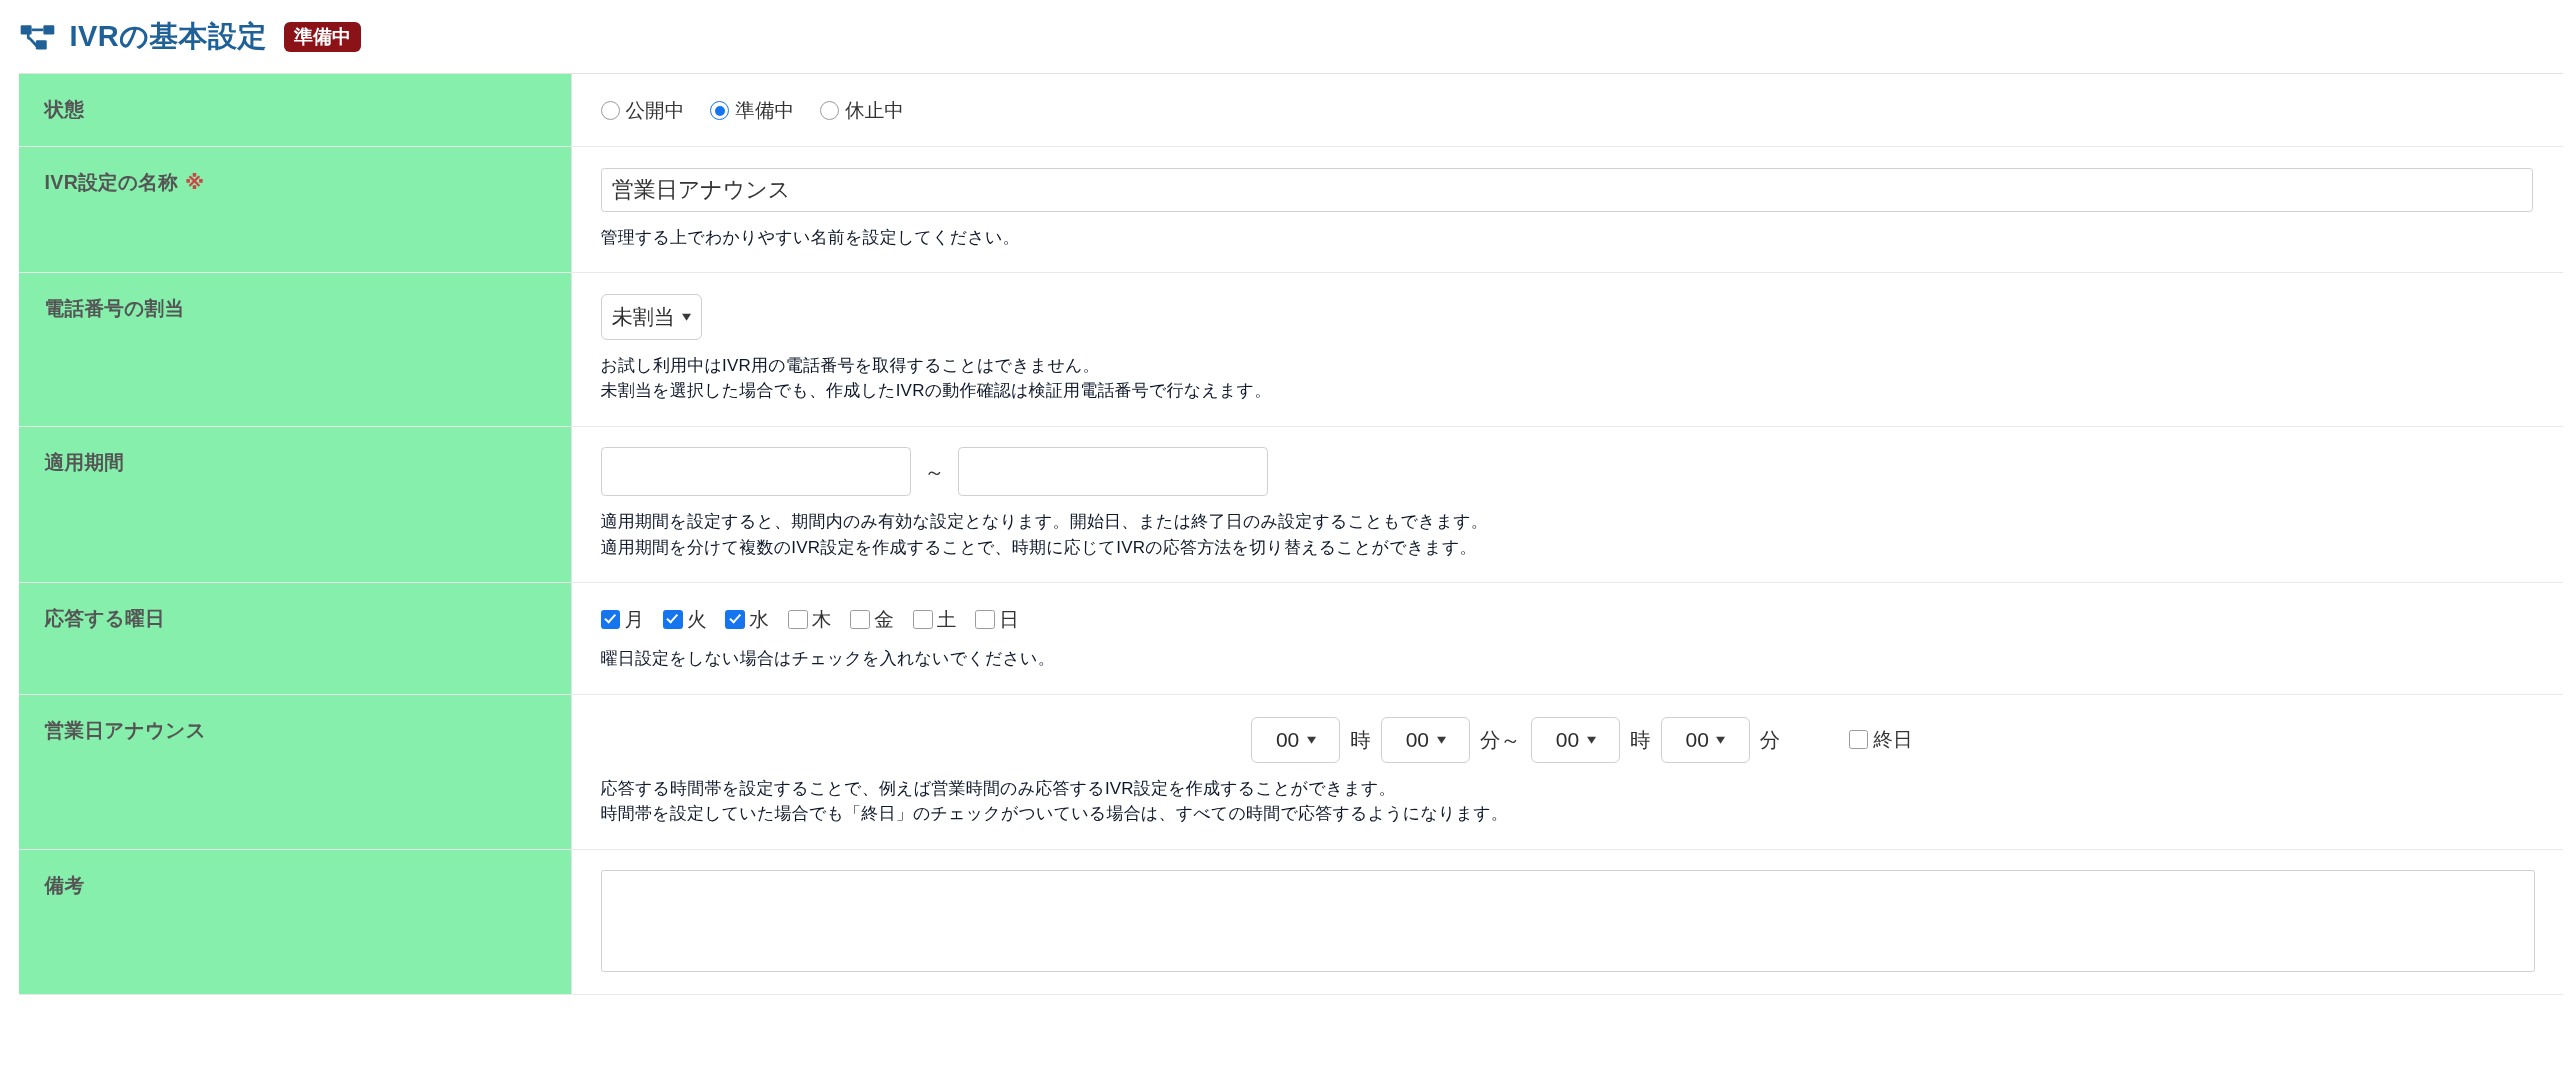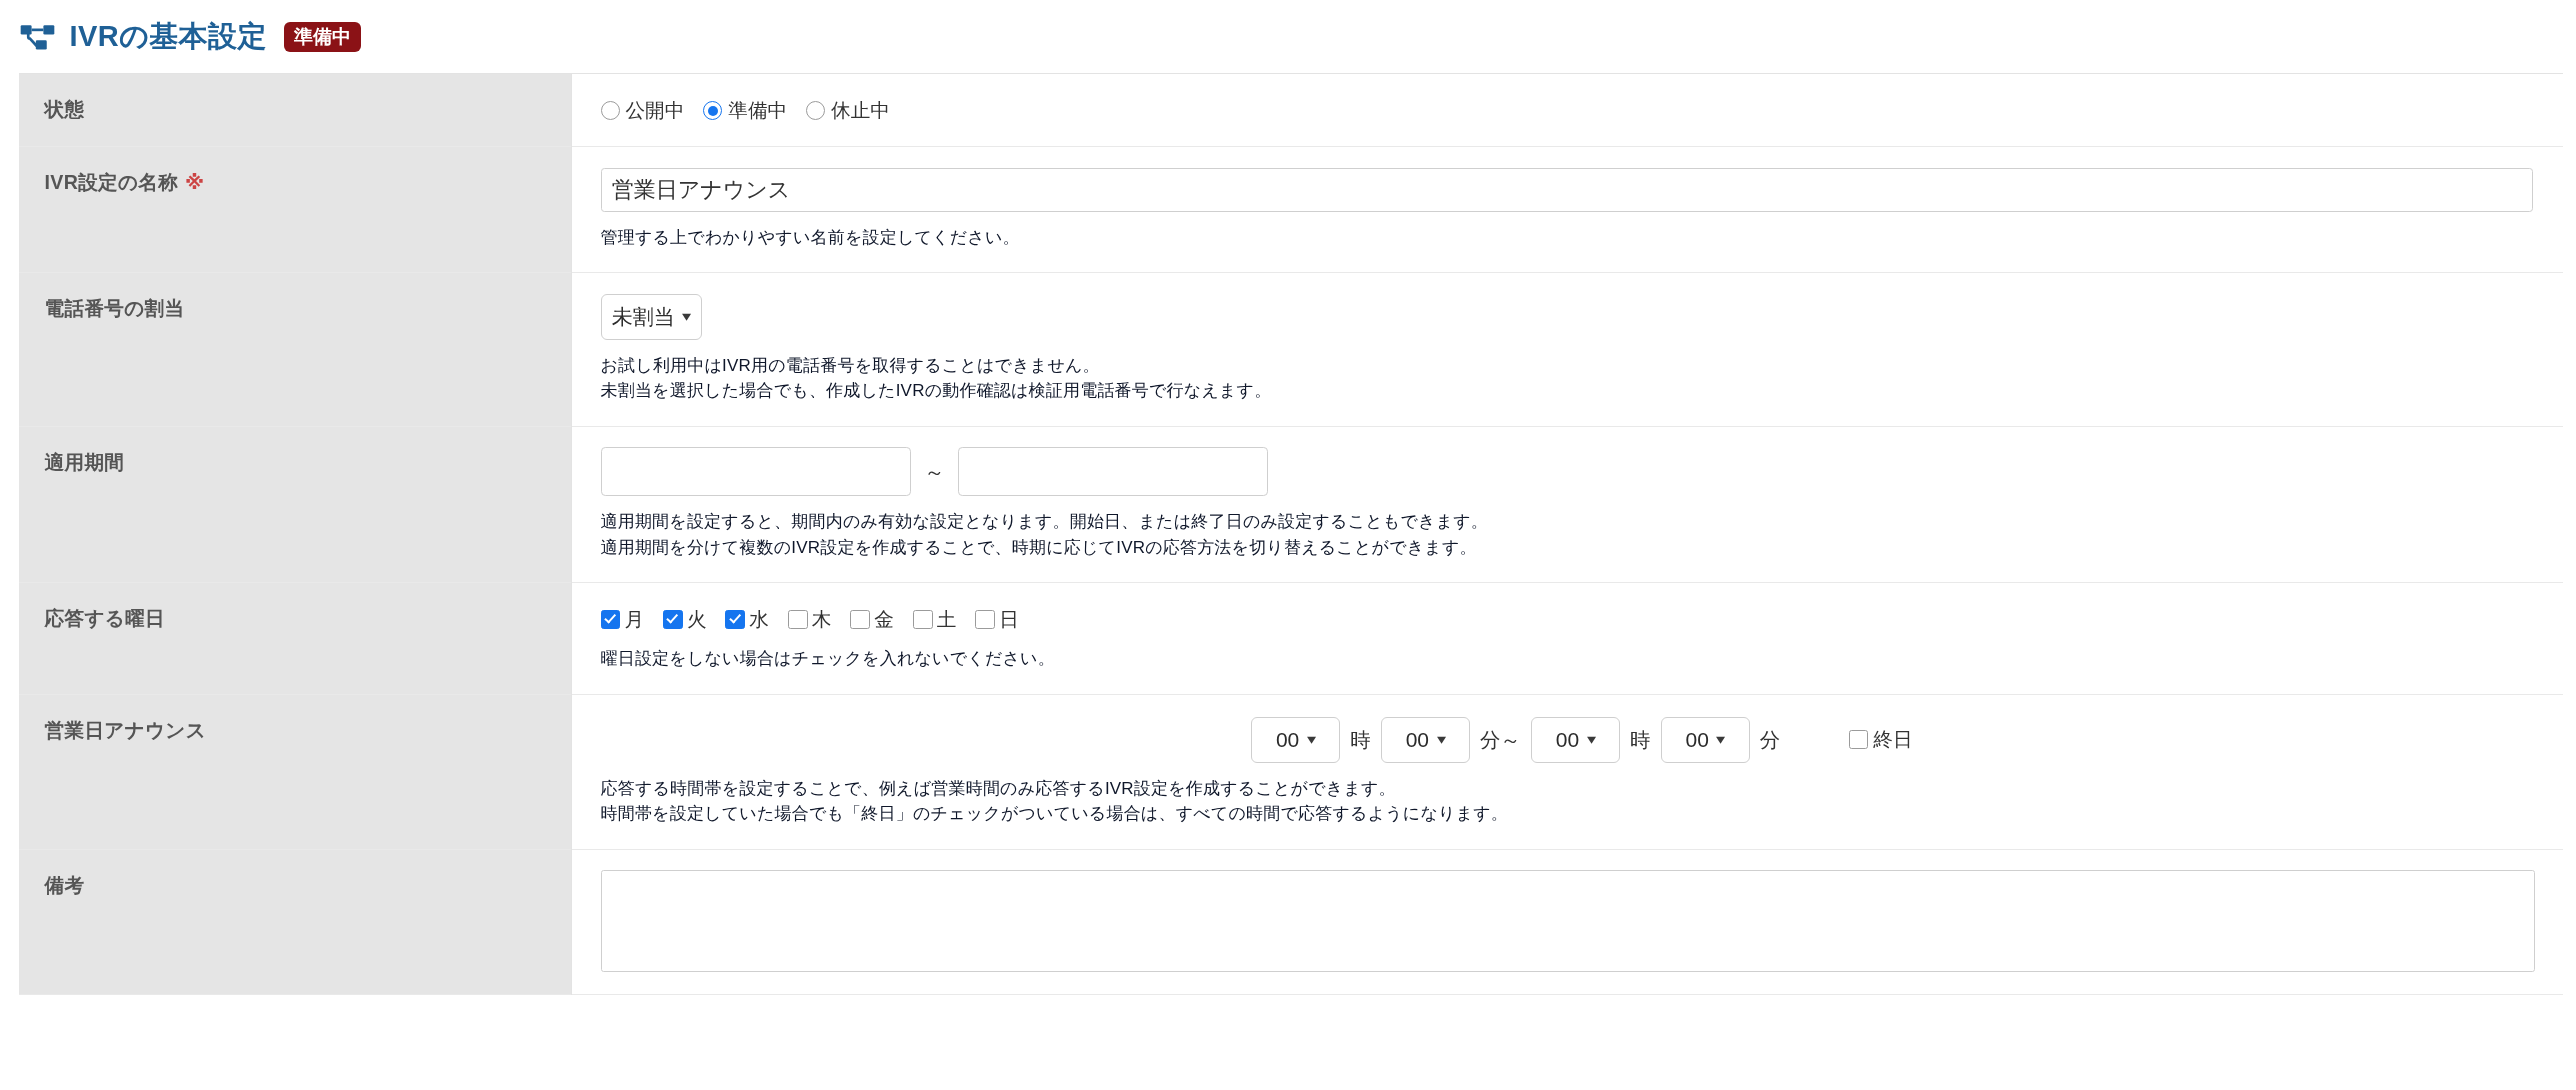--- a/index.html
+++ b/index.html
@@ -58,21 +58,21 @@
     margin: 0 0 0 19px;
     border-collapse: collapse;
     border-top: 1.7px solid #e3e3e3;
     table-layout: fixed;
   }
   .form-table tr {
     border-bottom: 1.7px solid #e9e9e9;
   }
   .form-table th {
     width: 552px;
-    background: #e5e5e5;
+    background: #86efac;
     text-align: left;
     vertical-align: top;
     font-size: 19.6px;
     font-weight: bold;
     color: #555555;
     padding: 22px 0 22px 25.6px;
     border-right: 1.7px solid #e3e3e3;
     box-sizing: border-box;
     letter-spacing: 0.3px;
   }
@@ -96,21 +96,21 @@
     line-height: 1.5;
     margin-top: 13px;
     letter-spacing: 0.2px;
   }
   .help div { white-space: nowrap; }
 
   
   .radio-group {
     display: flex;
     align-items: center;
-    gap: 19px;
+    gap: 26px;
     padding-top: 2.6px;
   }
   .radio-opt {
     display: inline-flex;
     align-items: center;
     gap: 6px;
     font-size: 19.6px;
     color: #333333;
   }
   .radio-box {

